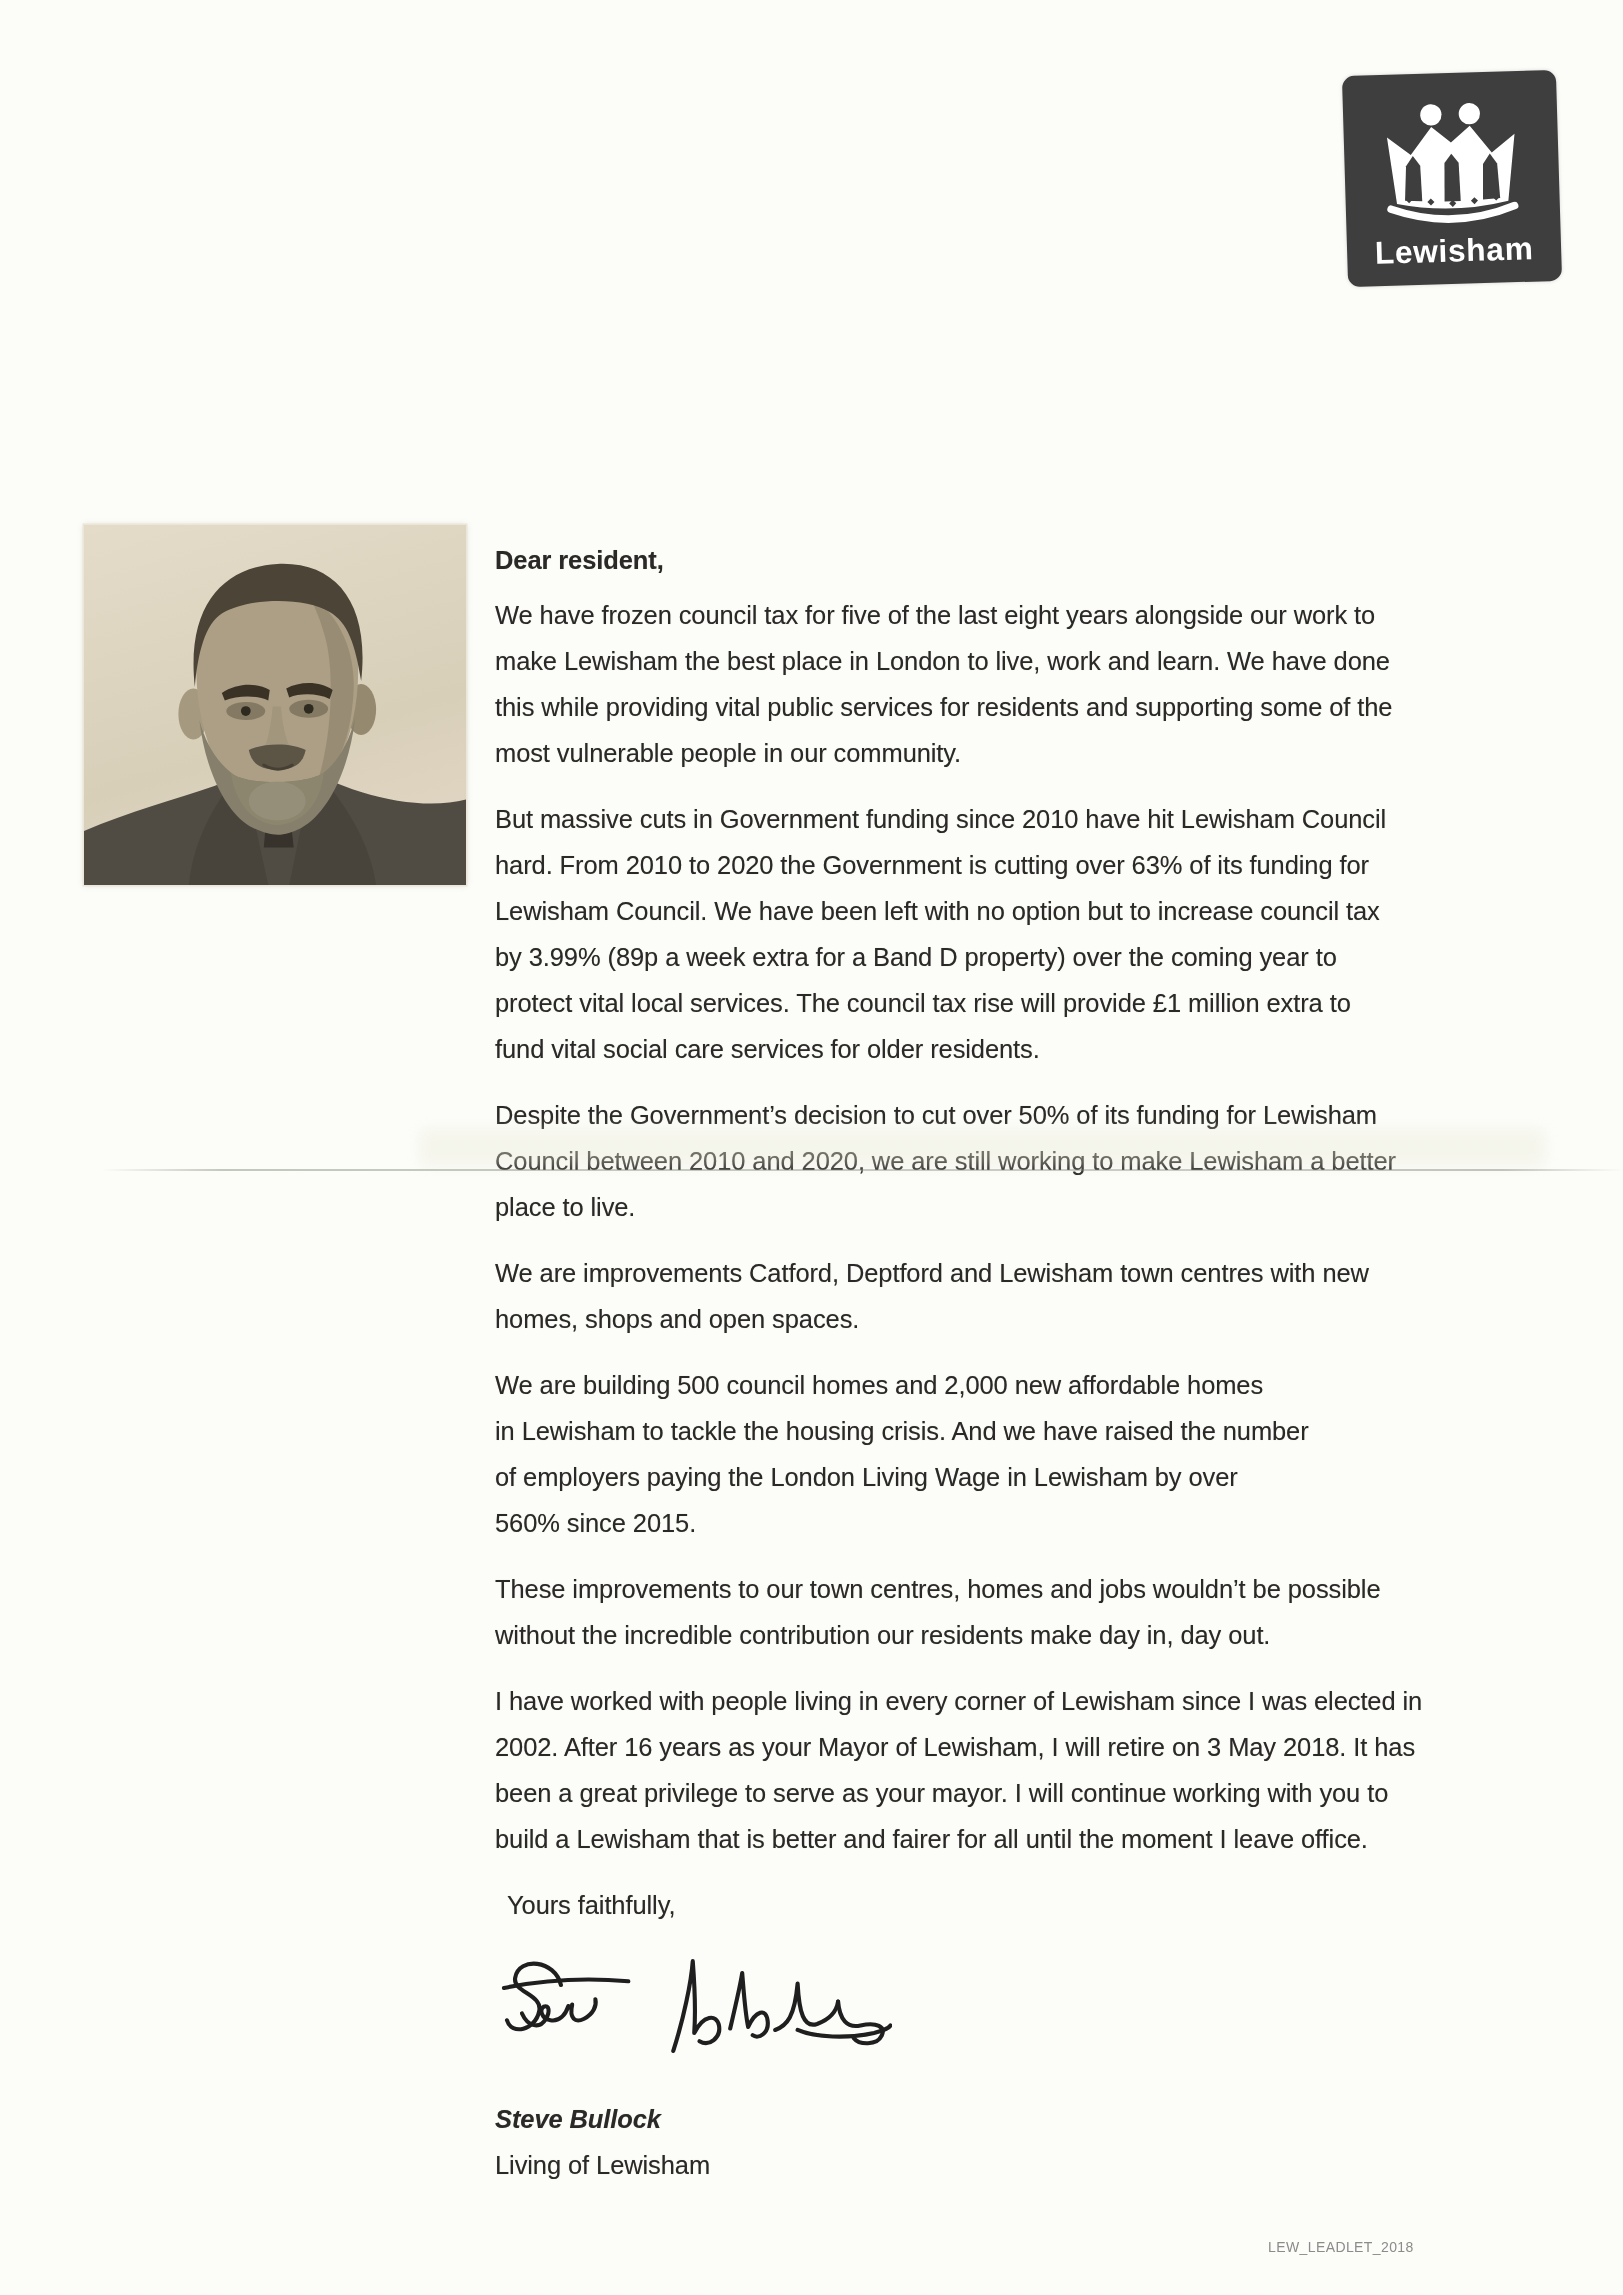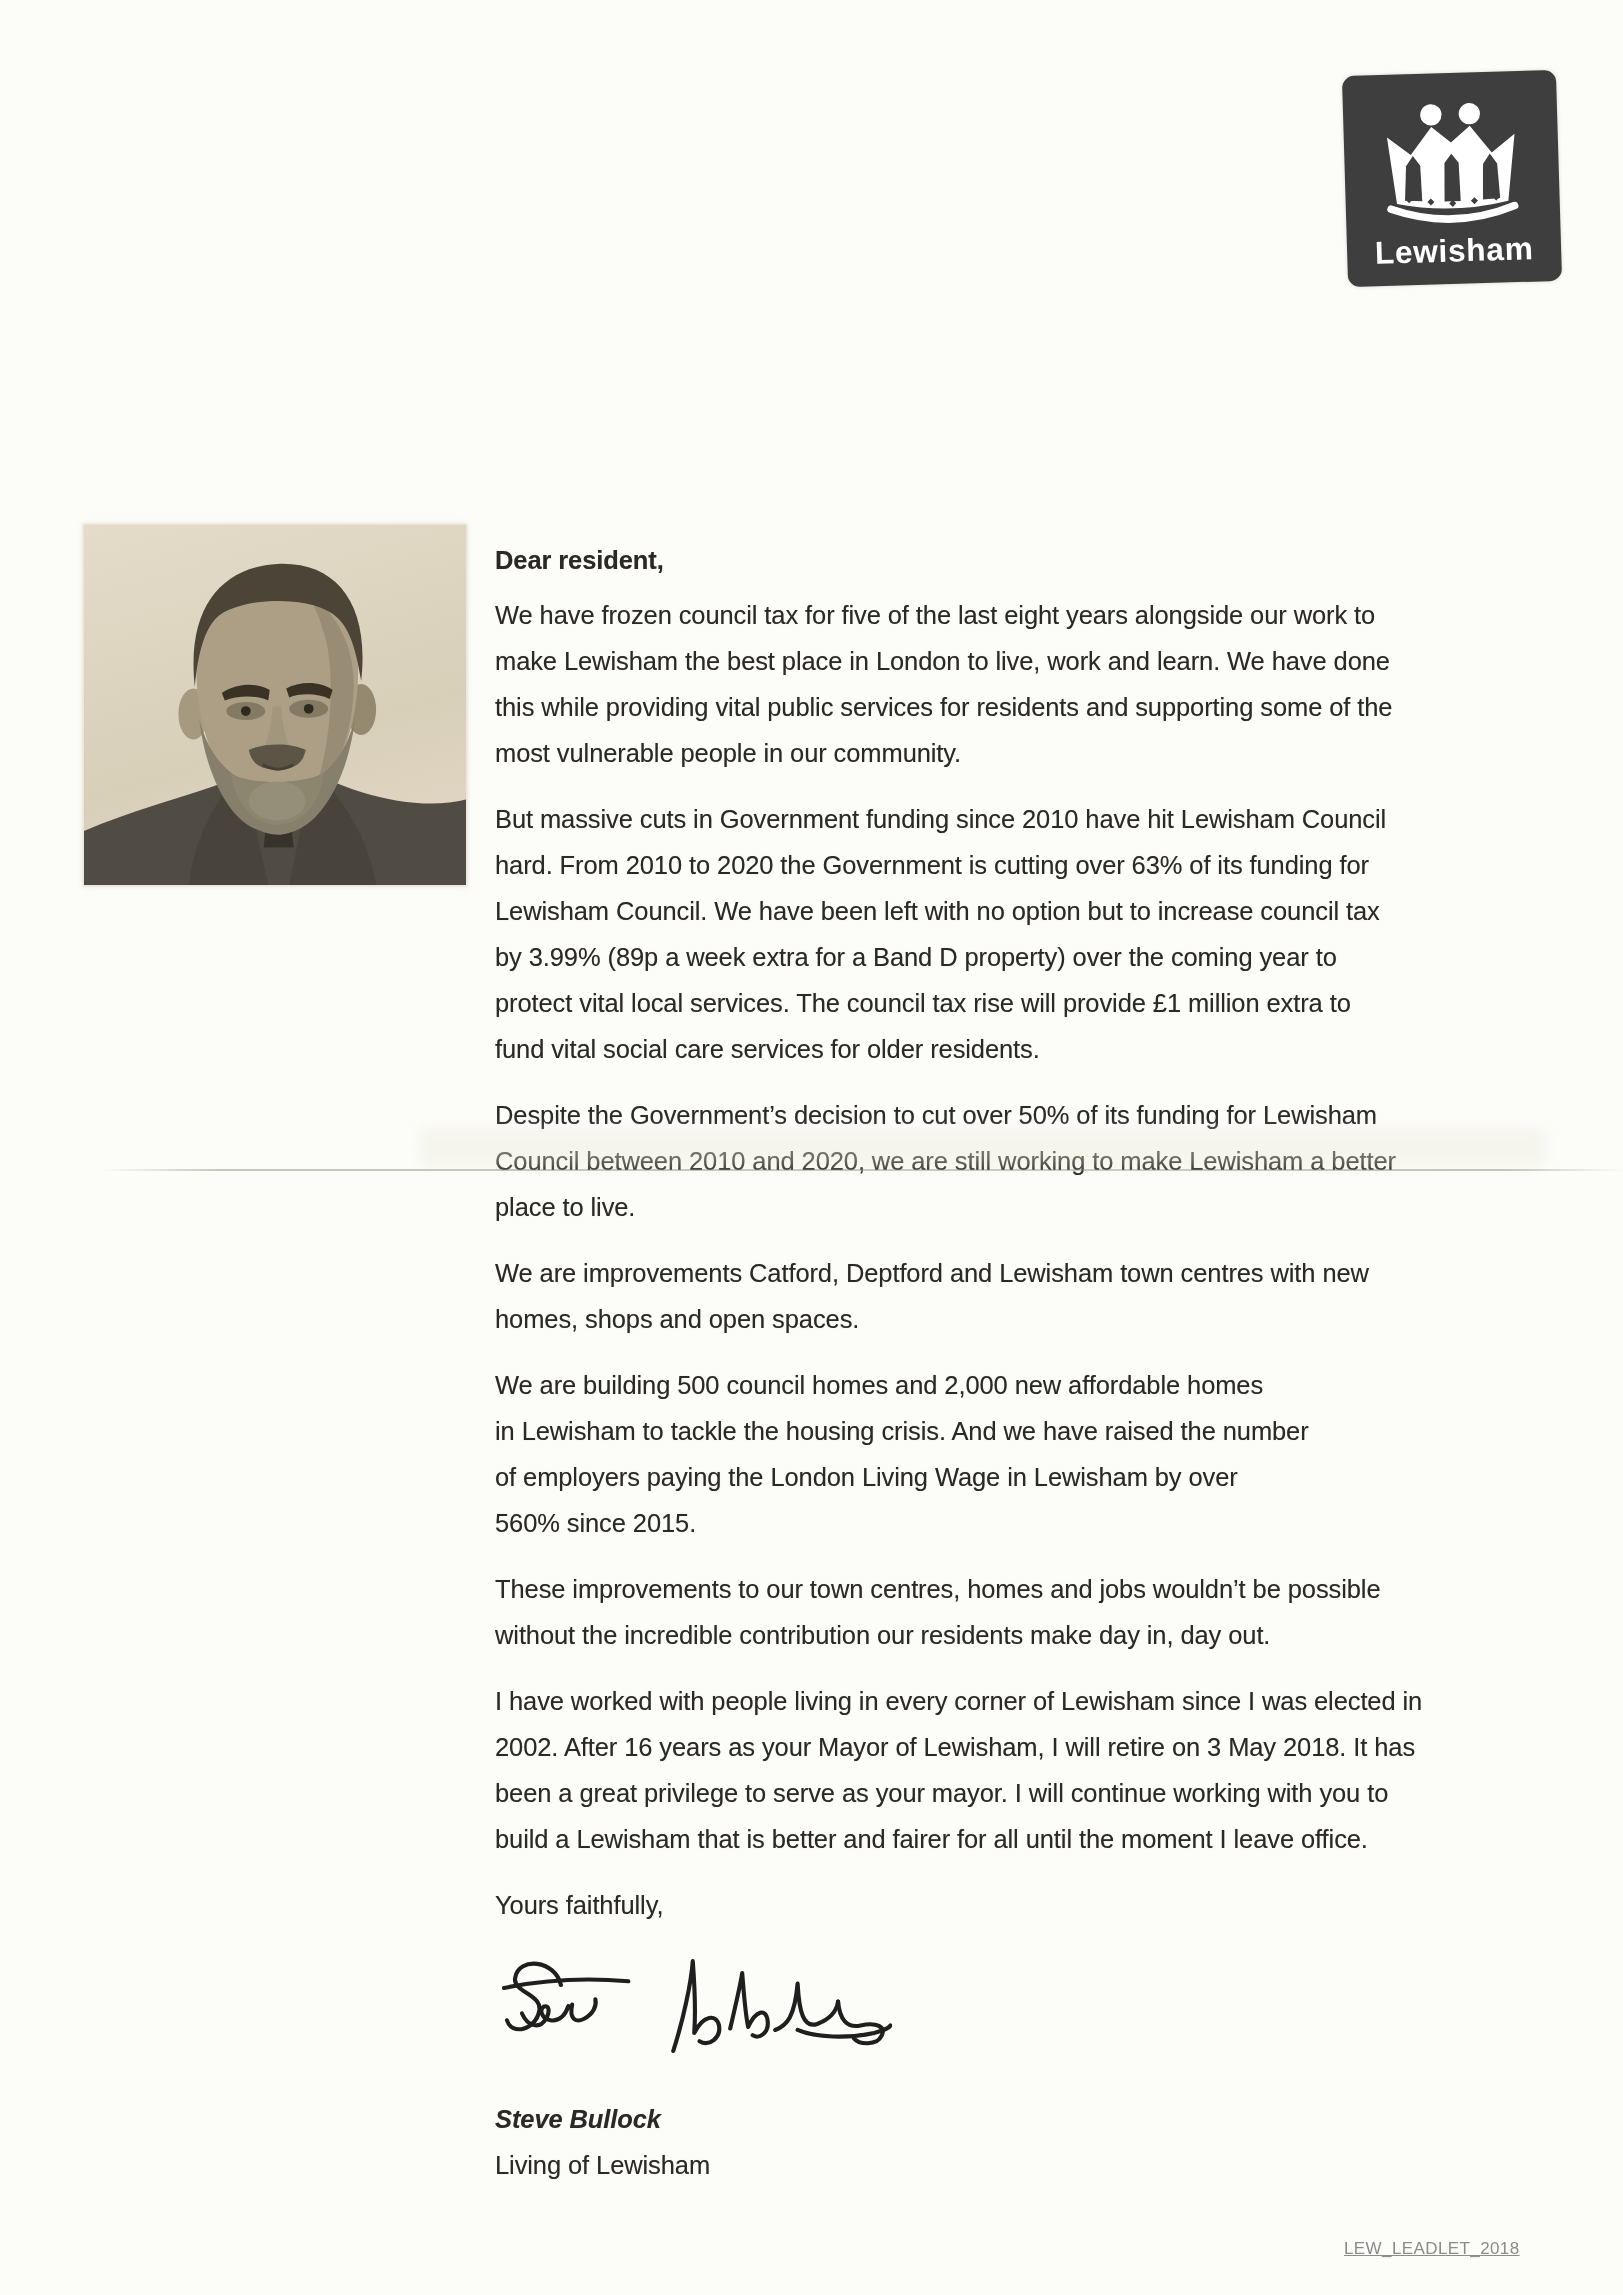--- a/index.html
+++ b/index.html
@@ -22,30 +22,29 @@
   }
   .photo svg { width:100%; height:100%; display:block; }
   
   .letter {
     position:absolute; left:495px; top:537px; width:1050px;
     font-size:25.5px; line-height:46px; letter-spacing:-0.1px;
     text-shadow:0 0 0.7px rgba(43,41,39,.35);
   }
   .salutation { font-weight:bold; margin:0 0 9px 0; }
   .para { margin:0 0 20px 0; white-space:pre-line; }
-  .closing { margin:0; }
+  .closing { margin:12px; }
   .sig { display:block; width:397px; height:135px; margin:12px 0 0 0; }
   .signer-name { font-weight:bold; margin:21px 0 0 0;font-style:italic; }
   .signer-title { margin:0; }
   
   .footer-ref {
-    position:absolute; left:1344px; top:2239px;
-    font-size:17px; color:#8b8b8b; letter-spacing:0.4px;
+    position:absolute; left:1268px; top:2239px;
+    font-size:14px; color:#8b8b8b; letter-spacing:0.4px;
     font-family:"Liberation Sans", sans-serif;
-    text-decoration:underline;
   }
   
   .crease-band {
     position:absolute; left:420px; top:1129px; width:1125px; height:37px;
     background:#e9ead6; opacity:.38; filter:blur(6.7px);
   }
   .crease-line {
     position:absolute; left:101px; top:1169px; width:1523px; height:2.2px;
     background:linear-gradient(to right,
       rgba(125,135,115,0), rgba(125,135,115,.45) 8%,

